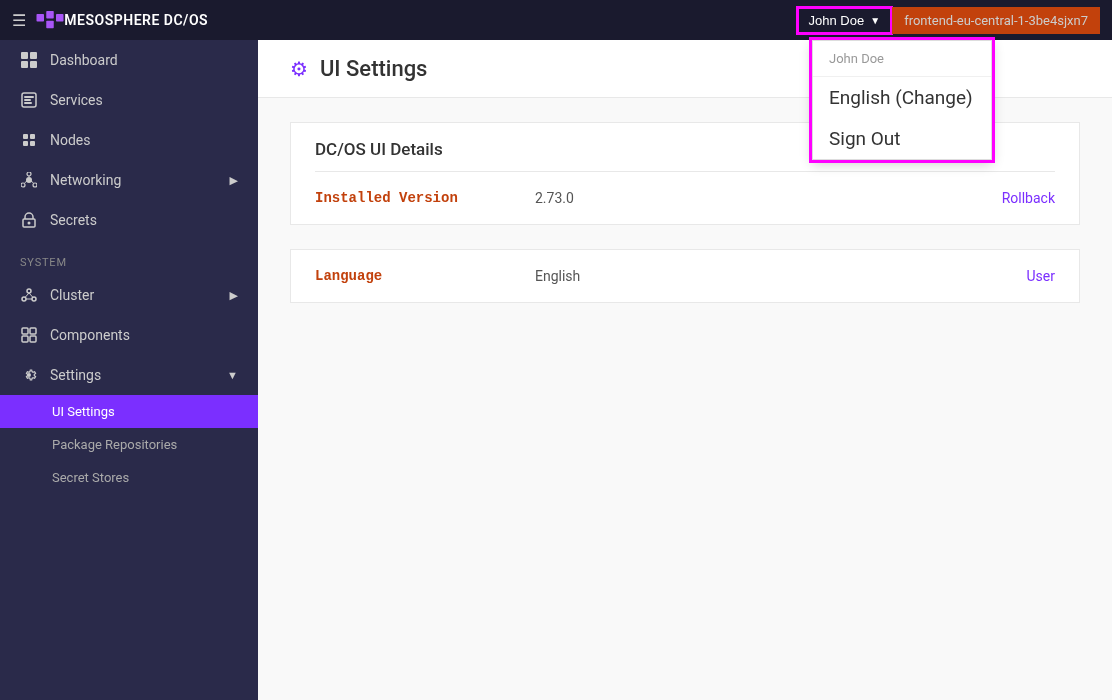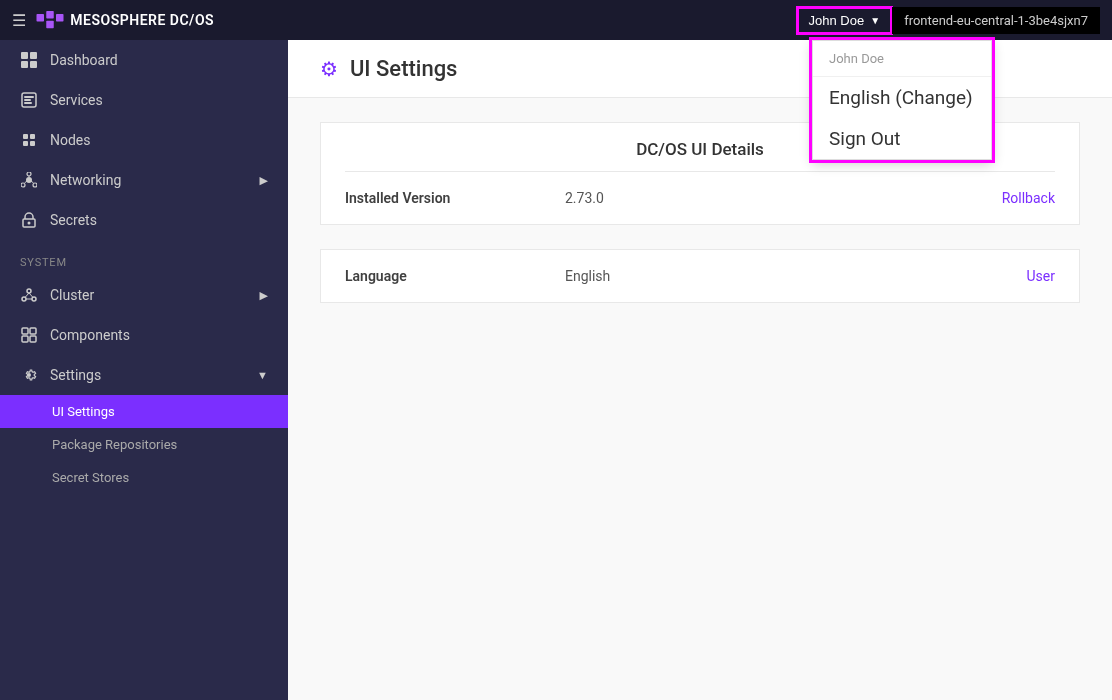--- a/index.html
+++ b/index.html
@@ -23,21 +23,20 @@
       gap: 10px;
     }
     .hamburger-icon {
       color: #ccc;
       font-size: 16px;
       cursor: pointer;
     }
     .brand {
       display: flex;
       align-items: center;
-      gap: 6px;
     }
     .brand-logo {
       width: 28px;
       height: 18px;
     }
     .brand-text {
       color: #fff;
       font-size: 14px;
       font-weight: 600;
       letter-spacing: 0.5px;
@@ -61,21 +60,21 @@
       outline-offset: -2px;
     }
     .user-menu-btn .caret {
       font-size: 10px;
       margin-left: 2px;
     }
     .cluster-id {
       color: #ccc;
       font-size: 13px;
       padding: 6px 12px;
-      background: #000000;
+      background: #c2410c;
     }
 
     
     .dropdown-menu {
       position: absolute;
       top: 40px;
       right: 120px;
       background: #fff;
       border: 1px solid #ddd;
       box-shadow: 0 4px 12px rgba(0,0,0,0.2);
@@ -98,21 +97,21 @@
 
     
     .layout {
       display: flex;
       flex: 1;
       overflow: hidden;
     }
 
     
     .sidebar {
-      width: 288px;
+      width: 258px;
       background: #2a2a4a;
       color: #ccc;
       display: flex;
       flex-direction: column;
       flex-shrink: 0;
       overflow-y: auto;
     }
     .sidebar-section-label {
       font-size: 11px;
       text-transform: uppercase;
@@ -184,42 +183,42 @@
     }
     .section {
       background: #fff;
       border: 1px solid #e8e8e8;
       margin-bottom: 24px;
     }
     .section-header {
       padding: 16px 0 12px 0;
       border-bottom: 1px solid #e8e8e8;
       margin: 0 24px;
-      text-align: center;
     }
     .section-title {
       font-size: 17px;
       font-weight: 500;
       color: #333;
     }
     .section-row {
       display: flex;
       align-items: center;
       padding: 18px 24px;
       border-bottom: 1px solid #f0f0f0;
     }
     .section-row:last-child {
       border-bottom: none;
     }
     .row-label {
       font-size: 14px;
       font-weight: 600;
-      color: #404040;
+      color: #c2410c;
       width: 220px;
       flex-shrink: 0;
+      font-family: Liberation Mono, monospace;
     }
     .row-value {
       font-size: 14px;
       color: #555;
       flex: 1;
     }
     .row-action {
       font-size: 14px;
       color: #7b2fff;
       cursor: pointer;

